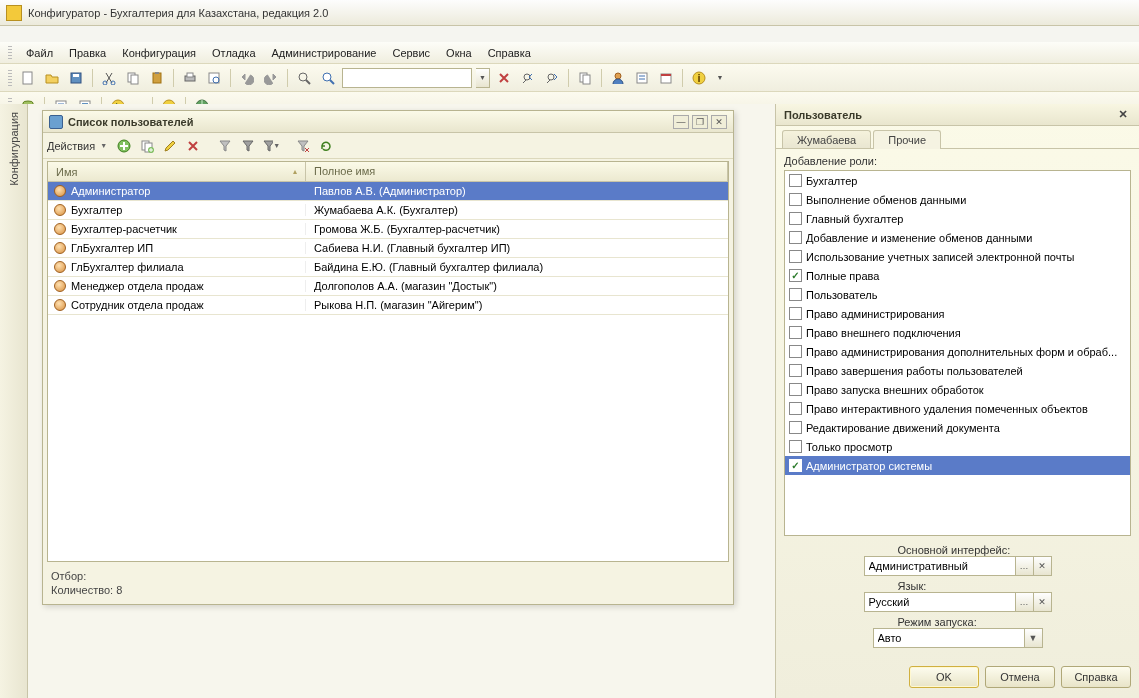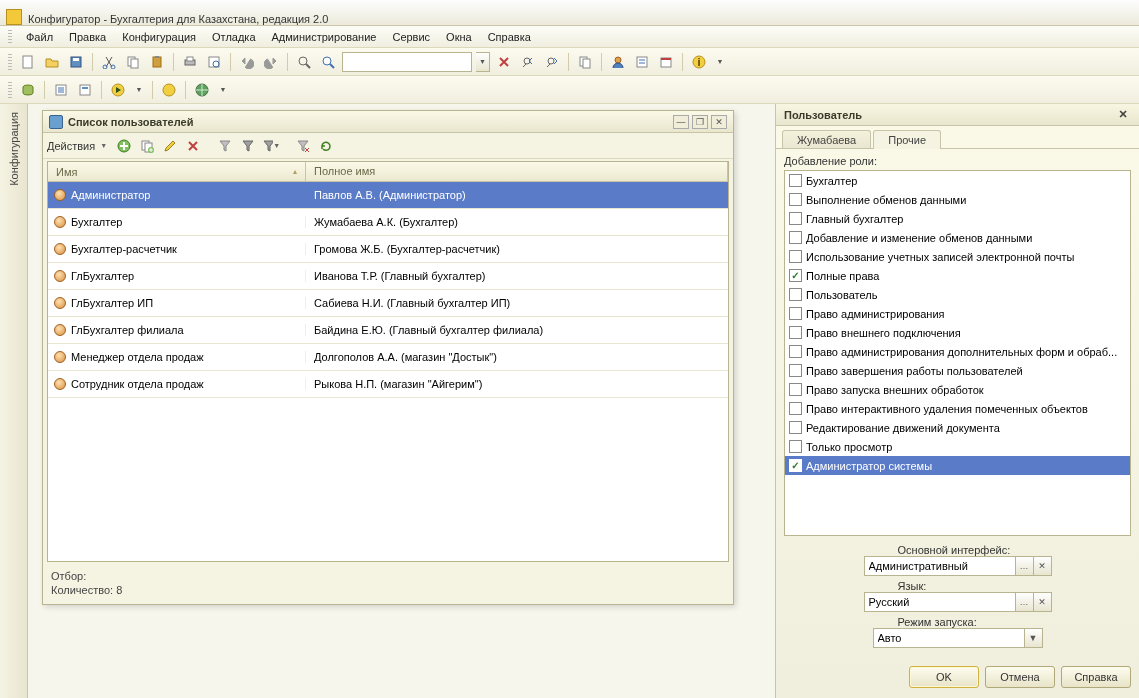--- a/index.html
+++ b/index.html
@@ -1,22 +1,22 @@
 <!DOCTYPE html>
 <html><head>
 <meta charset="utf-8">
 <style>
 * { box-sizing: border-box; margin: 0; padding: 0; font-family: Tahoma, Arial, sans-serif; font-size: 11px; }
 body { background: #f5f5f0; width: 1139px; height: 698px; overflow: hidden; position: relative; }
 
-.titlebar { height: 26px; background: linear-gradient(#fdfdfd,#eceadb); border-bottom: 1px solid #c8c4a8; display: flex; align-items: flex-end; padding: 0 6px; }
+.titlebar { height: 26px; background: linear-gradient(#fdfdfd,#eceadb); border-bottom: 1px solid #c8c4a8; display: flex; align-items: center; padding: 0 6px; }
 .titlebar .app-icon { width: 16px; height: 16px; background: #f3c93a; border: 1px solid #b89020; margin-right: 6px; }
 .titlebar .title { color: #333; }
 
-.menubar { height: 22px; background: linear-gradient(#fdfdf8,#f0eedf); display: flex; align-items: center; padding: 0 8px; gap: 4px; border-bottom: 1px solid #dcd8bc; }
+.menubar { height: 22px; background: linear-gradient(#fdfdf8,#f0eedf); display: flex; align-items: center; padding: 0 8px; gap: 4px; border-bottom: 1px solid #dcd8bc; margin-top: 16px; }
 .menubar span { padding: 2px 6px; cursor: default; color: #222; }
 .menubar .grip { width: 4px; height: 14px; background: repeating-linear-gradient(#bbb 0 1px, transparent 1px 3px); margin-right: 4px; }
 
 .toolbar { height: 28px; background: linear-gradient(#fcfbef,#f0eedf); display: flex; align-items: center; padding: 0 8px; gap: 4px; border-bottom: 1px solid #dcd8bc; }
 .toolbar .grip { width: 4px; height: 16px; background: repeating-linear-gradient(#bbb 0 1px, transparent 1px 3px); margin-right: 2px; }
 .tool-btn { width: 20px; height: 20px; display: flex; align-items: center; justify-content: center; border: 1px solid transparent; border-radius: 2px; cursor: pointer; }
 .tool-sep { width: 1px; height: 18px; background: #d0ccac; margin: 0 2px; }
 .tool-input { width: 130px; height: 20px; border: 1px solid #b8b490; background: #fff; padding: 0 4px; }
 .tool-drop { width: 14px; height: 20px; border: 1px solid #b8b490; border-left: none; background: linear-gradient(#fefefe,#e8e5d0); display: flex; align-items: center; justify-content: center; font-size: 7px; color: #555; }
 
@@ -37,21 +37,21 @@
 .uw-actions .lbl { color: #333; margin-right: 2px; }
 .uw-actions .drop { font-size: 7px; color: #666; margin-right: 4px; }
 .ua-btn { width: 20px; height: 20px; display: flex; align-items: center; justify-content: center; border: 1px solid transparent; border-radius: 2px; cursor: pointer; }
 
 .grid-area { flex: 1; background: #fff; border: 1px solid #b8b490; margin: 2px 4px; overflow: auto; }
 .grid-header { display: flex; height: 20px; background: linear-gradient(#fbfae8,#ece9d0); border-bottom: 1px solid #c8c4a8; position: sticky; top: 0; }
 .grid-header .gh { padding: 3px 8px; border-right: 1px solid #c8c4a8; color: #6a6a4a; }
 .gh-name { width: 258px; display:flex; align-items:center; }
 .gh-name .sort{ margin-left:auto; font-size:8px; color:#b0a060; }
 .gh-full { flex: 1; }
-.grid-row { display: flex; height: 27px; border-bottom: 1px solid #e8e5d0; align-items: center; }
+.grid-row { display: flex; height: 19px; border-bottom: 1px solid #e8e5d0; align-items: center; }
 .grid-row.selected { background: #5a7bc8; color: #fff; }
 .grid-row .c1 { width: 258px; padding-left: 6px; display: flex; align-items: center; gap: 5px; border-right: 1px solid #eee; }
 .grid-row.selected .c1 { border-right-color: #5a7bc8; }
 .grid-row .c2 { flex: 1; padding-left: 8px; }
 .user-glyph { width: 12px; height: 12px; border-radius: 50%; background: radial-gradient(circle at 40% 35%, #ffe0b0, #d89040); border: 1px solid #a06020; flex-shrink: 0; }
 
 .uw-footer { padding: 4px 8px 8px; color: #444; }
 .uw-footer div { margin-top: 2px; }
 
 
@@ -379,27 +379,20 @@
             <div class="grid-row">
               <div class="c1">
                 <div class="user-glyph"></div>
                 <span>Бухгалтер-расчетчик</span>
               </div>
               <div class="c2">Громова Ж.Б. (Бухгалтер-расчетчик)</div>
             </div>
             <div class="grid-row">
               <div class="c1">
                 <div class="user-glyph"></div>
-                <span>ГлБухгалтер</span>
-              </div>
-              <div class="c2">Иванова Т.Р. (Главный бухгалтер)</div>
-            </div>
-            <div class="grid-row">
-              <div class="c1">
-                <div class="user-glyph"></div>
                 <span>ГлБухгалтер ИП</span>
               </div>
               <div class="c2">Сабиева Н.И. (Главный бухгалтер ИП)</div>
             </div>
             <div class="grid-row">
               <div class="c1">
                 <div class="user-glyph"></div>
                 <span>ГлБухгалтер филиала</span>
               </div>
               <div class="c2">Байдина Е.Ю. (Главный бухгалтер филиала)</div>

